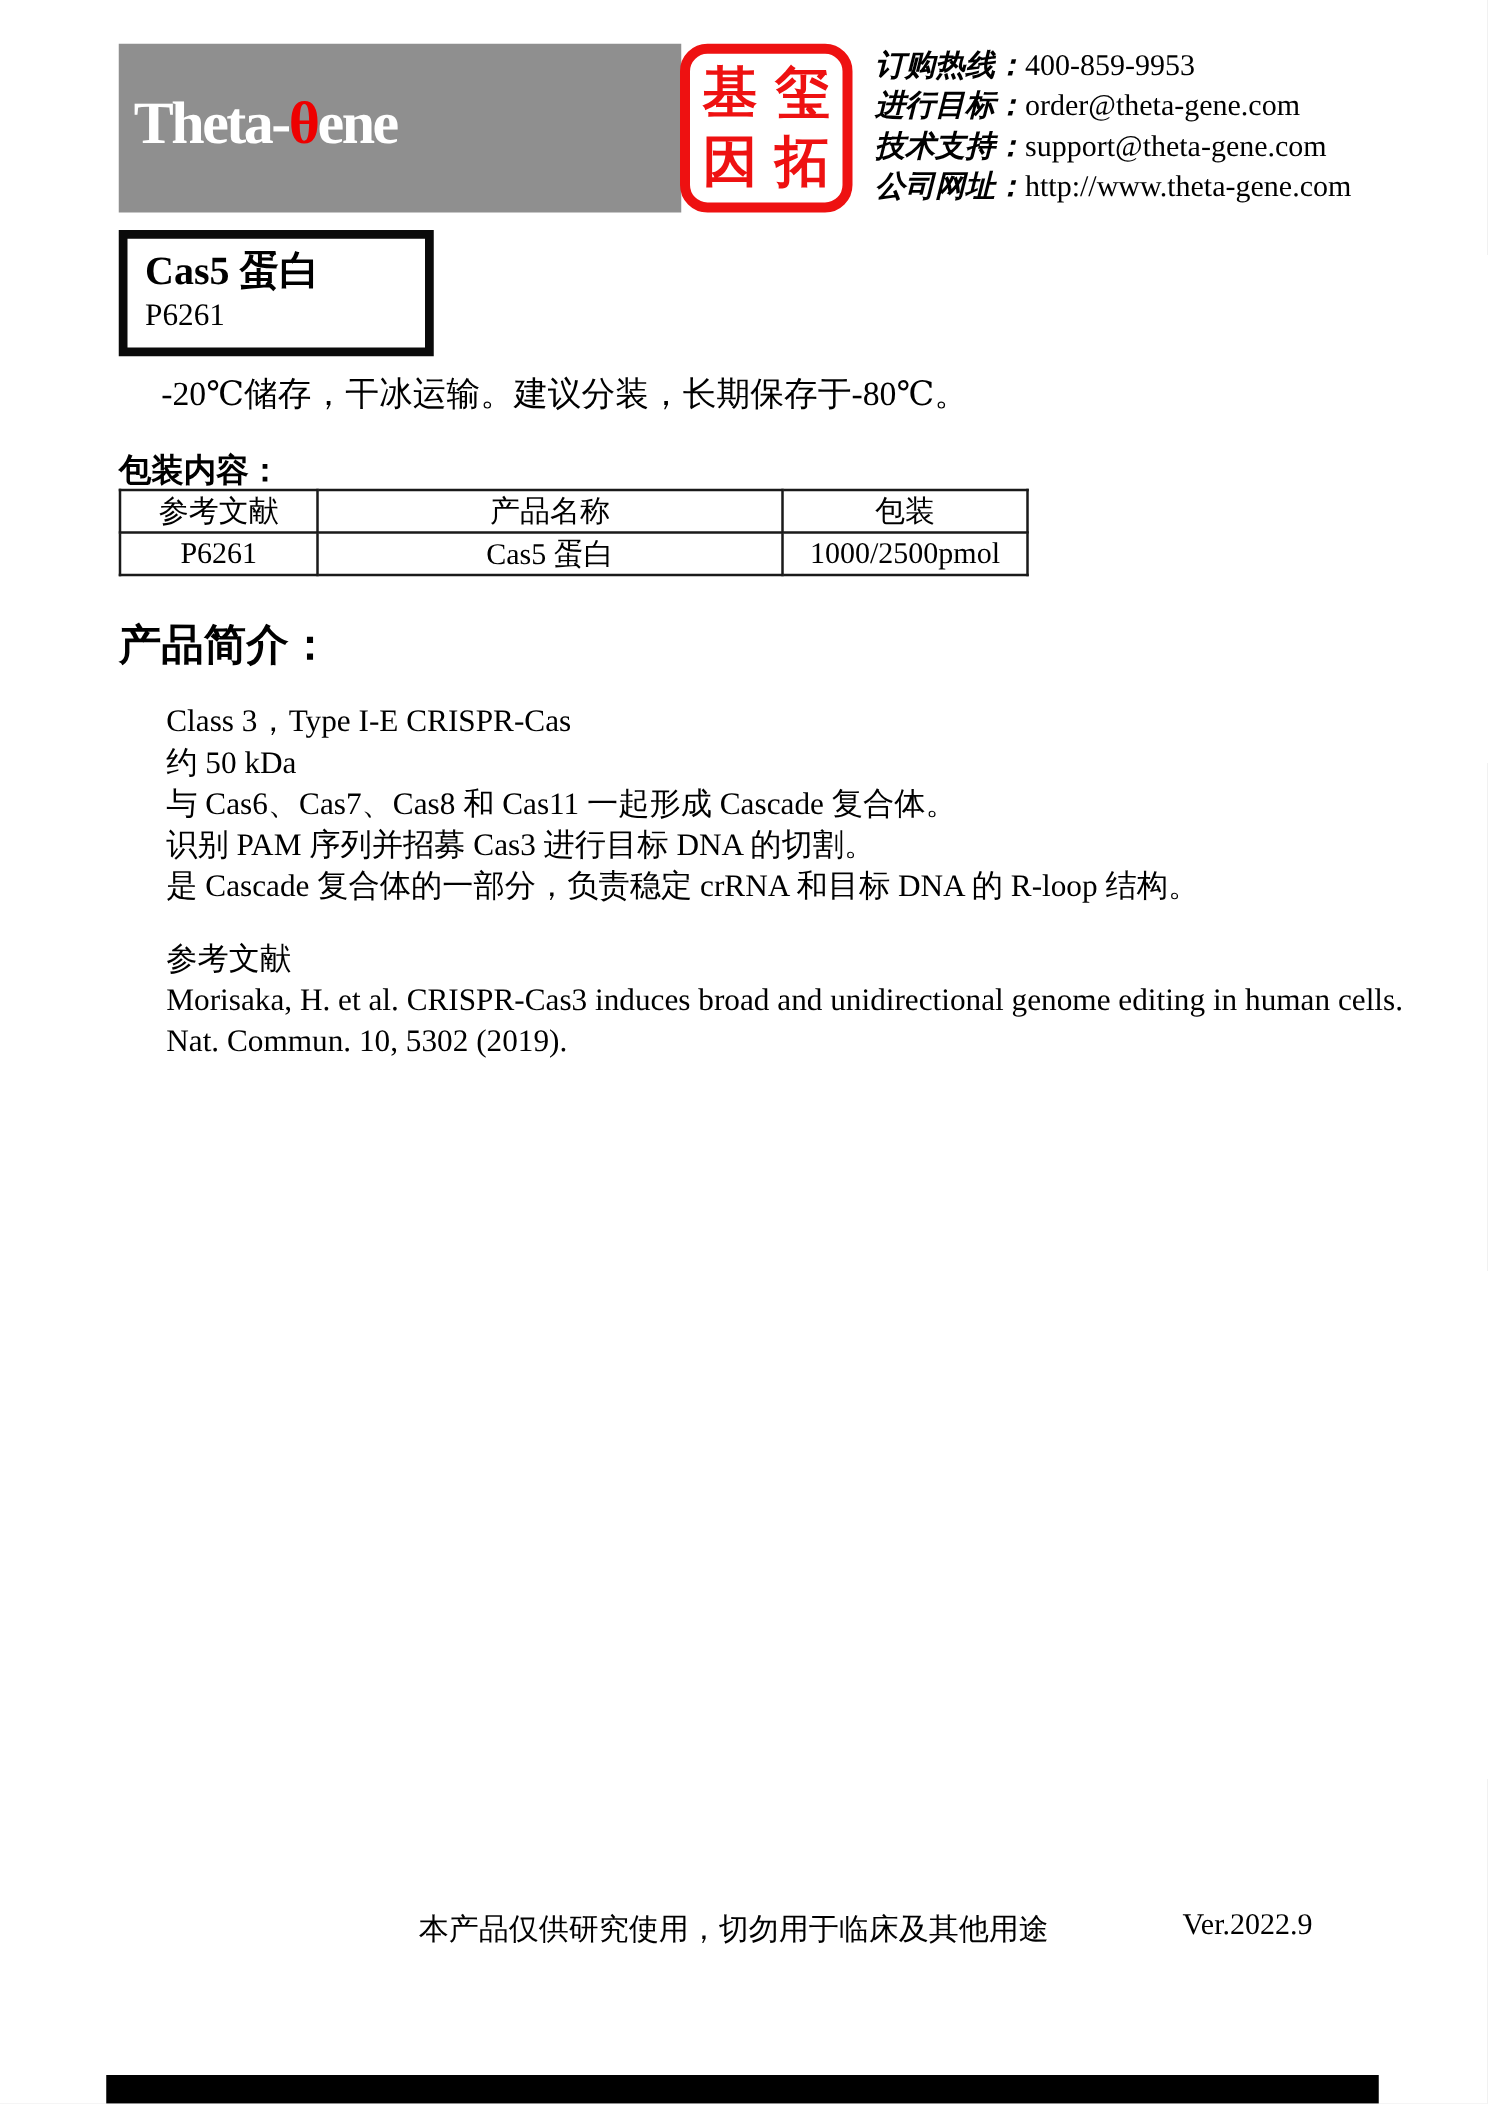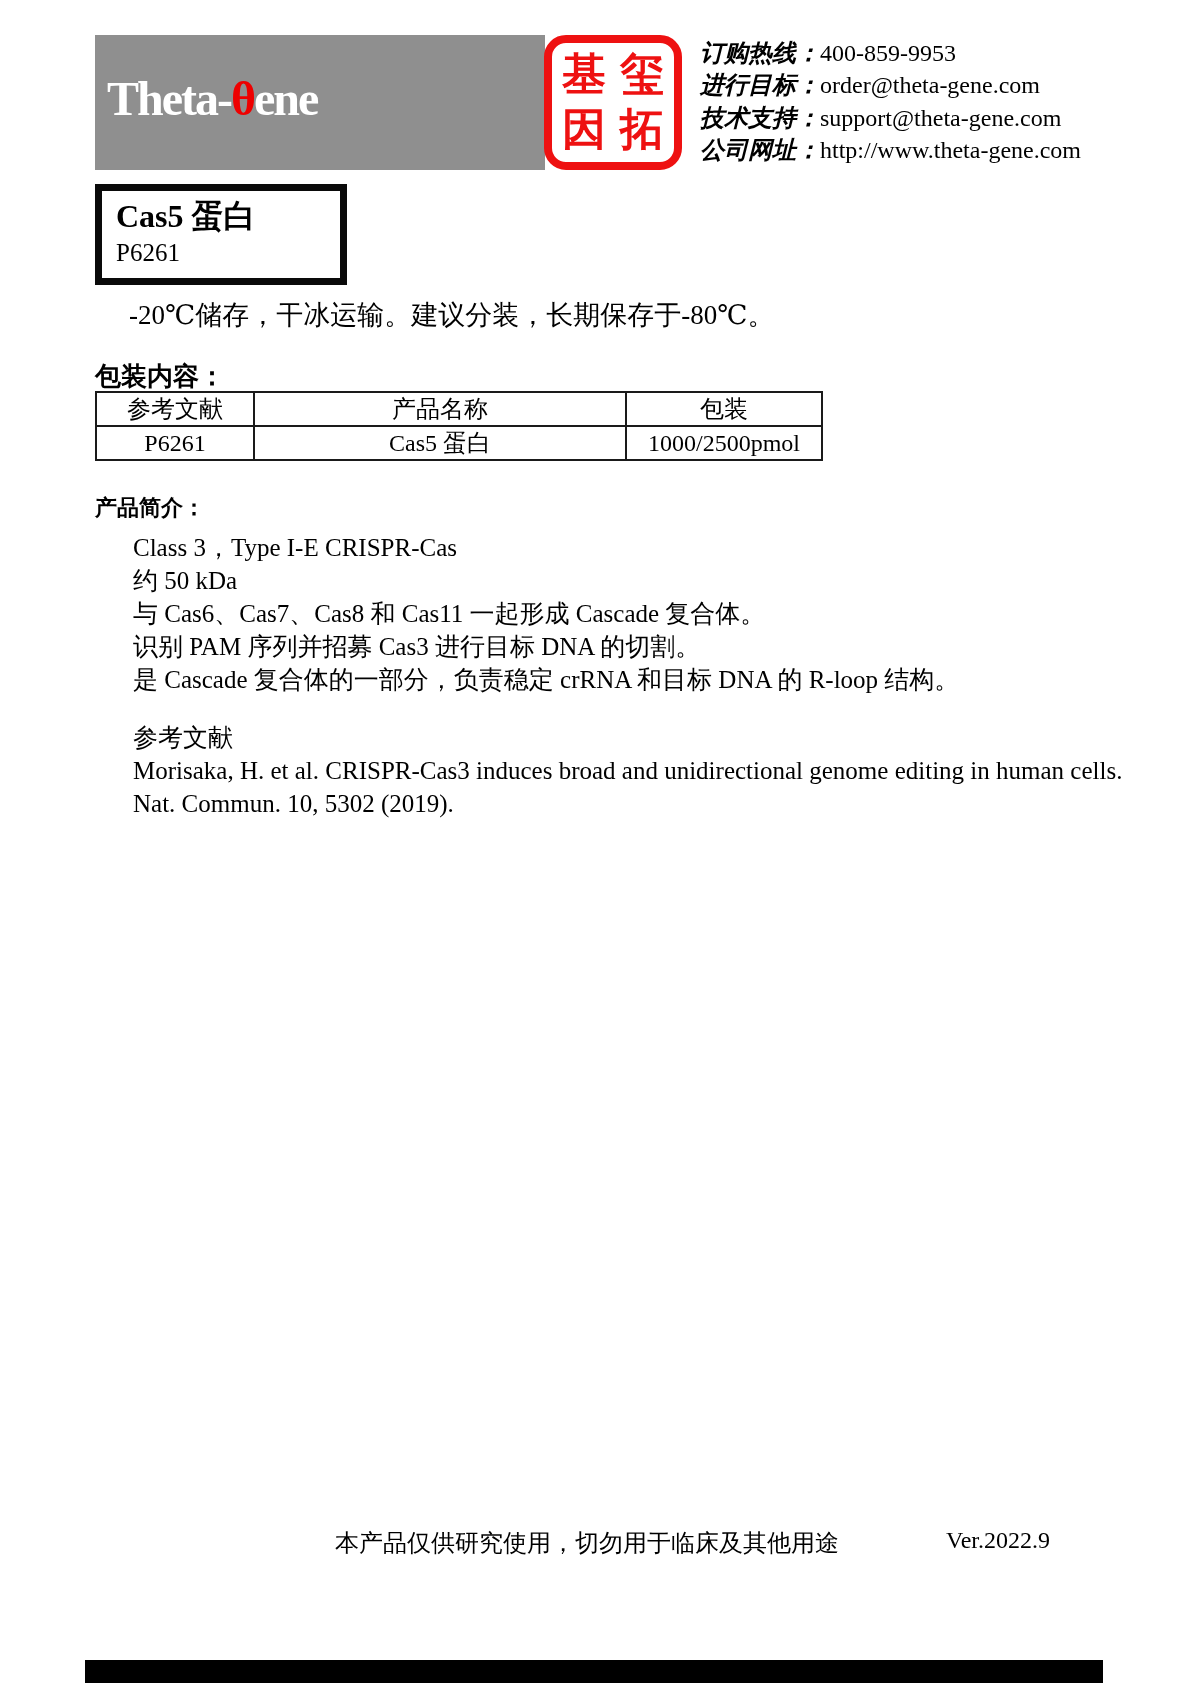--- a/index.html
+++ b/index.html
@@ -35,21 +35,21 @@
   
   .pack-heading { position:absolute; left:95px; top:359px; font-size:26px; }
   .pack-table { position:absolute; left:95px; top:391px; border-collapse:collapse; }
   .pack-table td, .pack-table th { border:2px solid #1a1a1a; text-align:center; font-weight:normal; font-size:24px; padding:0; }
   .pack-table .c1 { width:156px; } .pack-table .c2 { width:370px; } .pack-table .c3 { width:194px; }
   .pack-table .hrow td { height:30px; }
   .pack-table .drow td { height:32px; }
 
   
   .intro { position:absolute; left:95px; top:493px; width:1000px; }
-  .intro-heading { font-size:22px; margin-bottom:8px; }
+  .intro-heading { font-size:34px; margin-bottom:22px; }
   .line { padding-left:38px; font-size:25px; line-height:33px; white-space:nowrap; }
   .spacer { height:25px; }
 
   
   .disclaimer { position:absolute; left:335px; top:1527px; font-size:24px; white-space:nowrap; }
   .version { position:absolute; left:930px; top:1527px; font-size:24px;margin-left:16px; }
   .footer-bar { position:absolute; left:85px; top:1660px; width:1018px; height:23px; background:#000; }
 </style>
 </head>
 <body>

